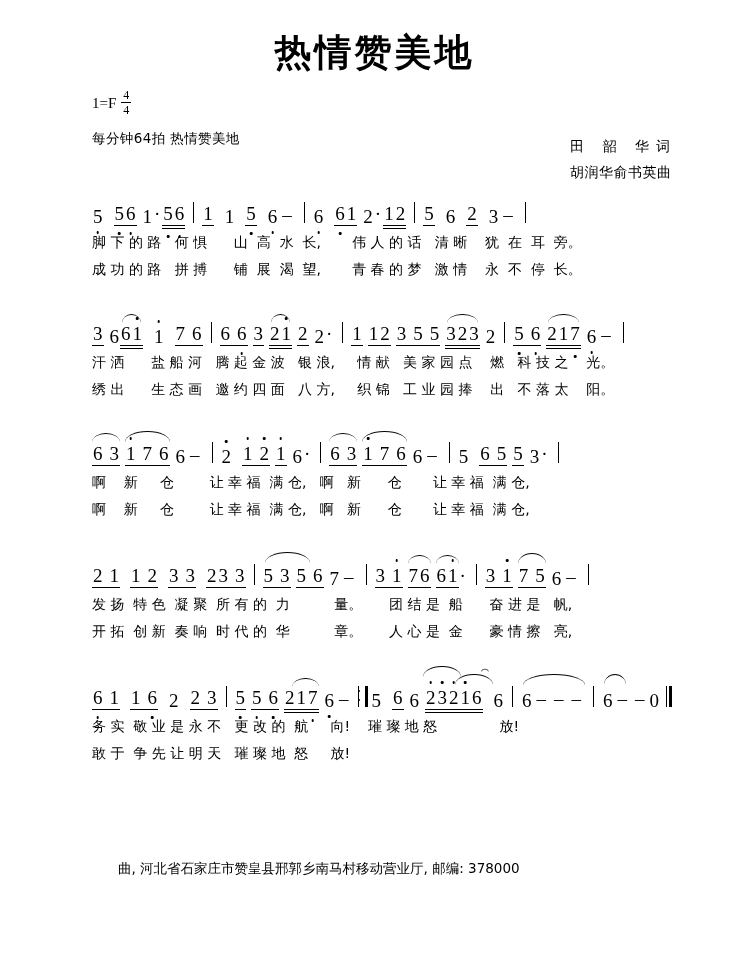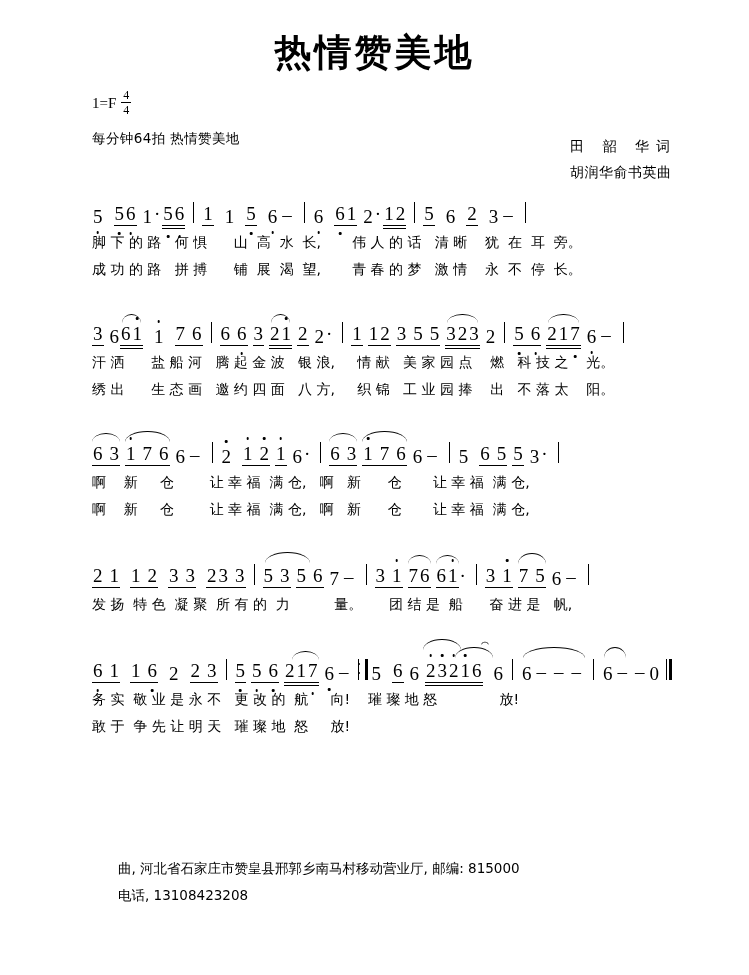--- a/index.html
+++ b/index.html
@@ -585,20 +585,21 @@
         <span class="note"><span class="num">7</span></span>
         <span class="sp sp-s"></span>
         <span class="note"><span class="num">5</span></span>
       </span>
       <span class="sp sp-s"></span>
       <span class="note"><span class="num">6</span></span>
       <span class="dash">–</span>
       <span class="bar"></span>
     </div>
     <div class="lyrics">发 扬  特 色  凝 聚  所 有 的  力          量。      团 结 是  船      奋 进 是   帆,</div>
+    <div class="lyrics">开 拓  创 新  奏 响  时 代 的  华          章。      人 心 是  金      豪 情 擦   亮,</div>
   </div>
 
   <div class="system sys-5">
     <div class="notes">
       <span class="grp b1">
         <span class="note oct-lo beamed"><span class="num">6</span></span>
         <span class="sp sp-s"></span>
         <span class="note"><span class="num">1</span></span>
       </span>
       <span class="sp sp-m"></span>
@@ -677,18 +678,17 @@
       <span class="bar-end"></span>
     </div>
     <div class="lyrics">务 实  敬 业 是 永 不   更 改 的  航     向!    璀 璨 地 怒              放!</div>
     <div class="lyrics">敢 于  争 先 让 明 天   璀 璨 地  怒     放!</div>
   </div>
 
   <div class="footer">
     <div class="blk">
     </div>
     <div class="blk">
-      <div class="ln"><span>曲,</span> <span>河北省石家庄市赞皇县邢郭乡南马村移动营业厅,</span> <span>邮编:</span> <span>815000</span></div>
-      <div class="ln"><span>电话,</span> <span>13108423208</span></div>
+      <div class="ln"><span>曲,</span> <span>河北省石家庄市赞皇县邢郭乡南马村移动营业厅,</span> <span>邮编:</span> <span>378000</span></div>
     </div>
   </div>
 
 </div>
 
 </body></html>

